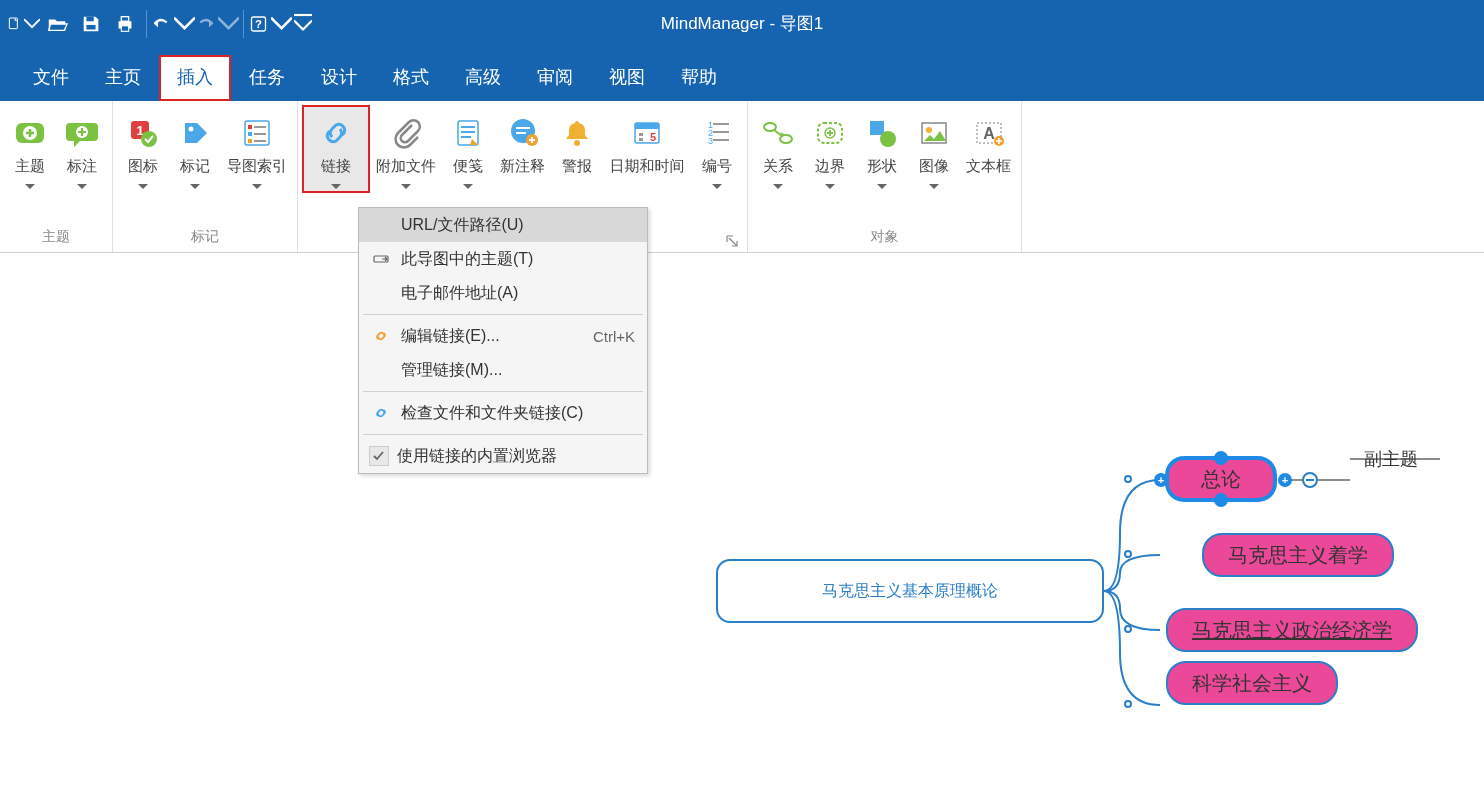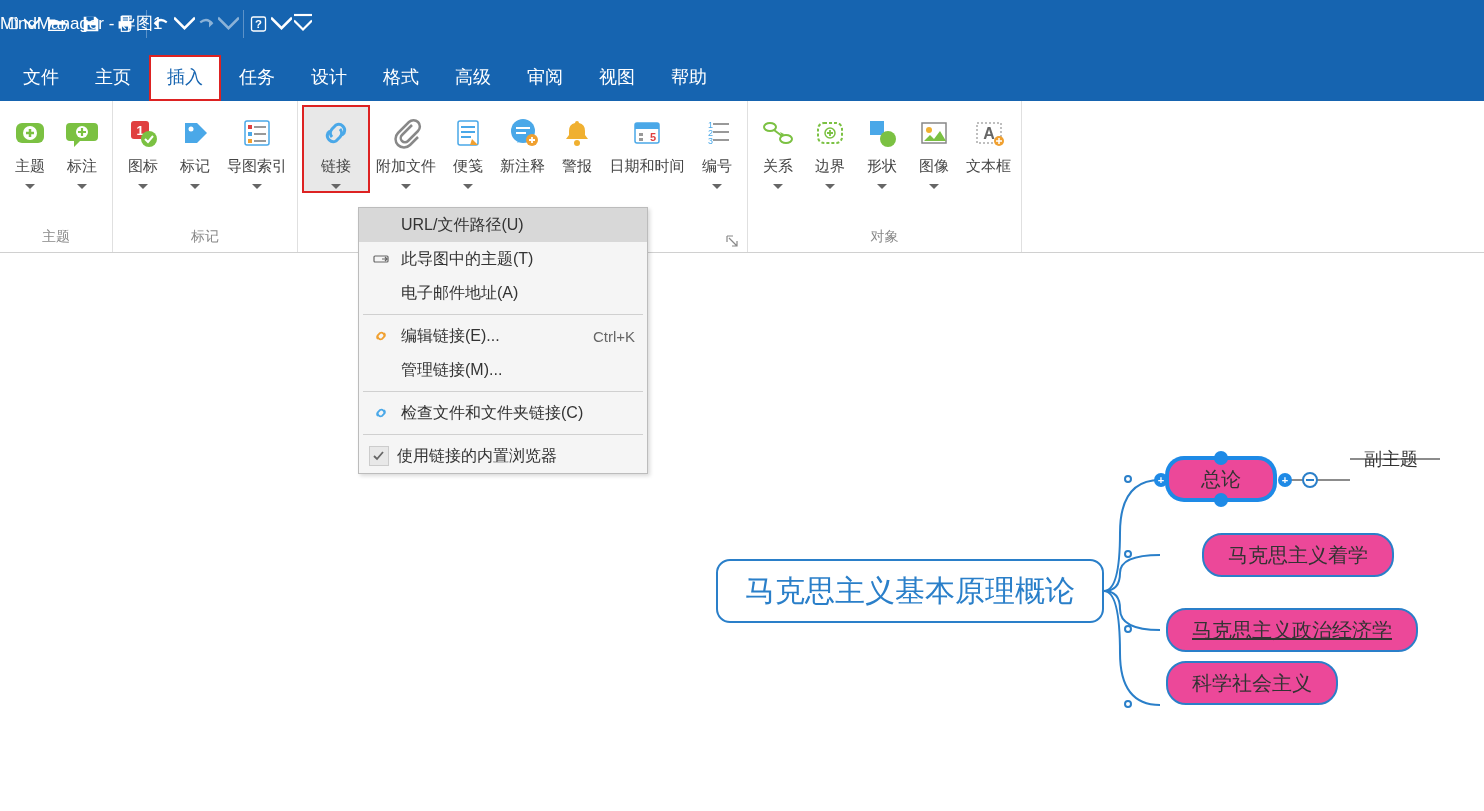--- a/index.html
+++ b/index.html
@@ -3,22 +3,22 @@
 <meta charset="utf-8">
 <style>
   * { box-sizing: border-box; margin: 0; padding: 0; font-family: "Microsoft YaHei", "Segoe UI", sans-serif; }
   body { width: 1484px; height: 811px; background: #fff; overflow: hidden; position: relative; font-size: 14px; }
   .titlebar { height: 47px; background: #1664b0; display: flex; align-items: center; color: #fff; position: relative; }
   .qat { display: flex; align-items: center; height: 100%; padding-left: 6px; }
   .qat-btn { width: 34px; height: 36px; display: flex; align-items: center; justify-content: center; position: relative; }
   .qat-btn svg { width: 22px; height: 22px; }
   .qat-sep { width: 1px; height: 28px; background: rgba(255,255,255,0.3); margin: 0 4px; }
   .dd-caret { width: 8px; height: 8px; margin-left: 2px; }
-  .app-title { position: absolute; left: 0; right: 0; font-size: 17px; color: #fff; pointer-events: none; font-weight: 400; }
-  .menubar { height: 54px; background: #1664b0; display: flex; align-items: flex-end; padding-left: 5px; }
+  .app-title { position: absolute; left: 0; right: 0; text-align: center; font-size: 17px; color: #fff; pointer-events: none; font-weight: 400; }
+  .menubar { height: 54px; background: #1664b0; display: flex; align-items: flex-end; padding-left: 15px; }
   .menu-item { padding: 10px 18px 12px 18px; color: #fff; font-size: 18px; cursor: default; }
   .menu-item.selected { background: #fff; color: #1664b0; outline: 2px solid #d22; outline-offset: -2px; }
   .ribbon { height: 152px; background: #fff; border-bottom: 1px solid #d0d0d0; display: flex; position: relative; }
   .ribbon-group { display: flex; flex-direction: column; align-items: stretch; border-right: 1px solid #e0e0e0; padding: 4px 4px 0 4px; }
   .ribbon-row { display: flex; flex: 1; align-items: flex-start; }
   .ribbon-btn { display: flex; flex-direction: column; align-items: center; justify-content: flex-start; padding: 4px 6px 0 6px; min-width: 52px; position: relative; }
   .ribbon-btn .icon { width: 36px; height: 36px; display: flex; align-items: center; justify-content: center; margin-top: 6px; }
   .ribbon-btn .label { font-size: 15px; color: #444; margin-top: 6px; text-align: center; white-space: pre-line; line-height: 1.2; }
   .ribbon-btn .caret { margin-top: 2px; }
   .ribbon-btn.highlighted { outline: 2px solid #d22; outline-offset: -2px; background: #e8e8e8; }
@@ -26,21 +26,21 @@
   .dialog-launcher { position: absolute; right: 4px; bottom: 4px; width: 14px; height: 14px; }
   .caret svg { width: 10px; height: 6px; }
   .dropdown { position: absolute; left: 358px; top: 207px; width: 290px; background: #f5f5f5; border: 1px solid #bcbcbc; box-shadow: 2px 2px 4px rgba(0,0,0,0.15); z-index: 100; }
   .dd-item { display: flex; align-items: center; height: 34px; padding: 0 12px 0 10px; font-size: 16px; color: #333; position: relative; }
   .dd-item.hover { background: #d8d8d8; }
   .dd-item .dd-icon { width: 24px; display: flex; justify-content: center; margin-right: 8px; }
   .dd-item .dd-text { flex: 1; }
   .dd-item .dd-shortcut { color: #666; font-size: 15px; }
   .dd-sep { height: 1px; background: #d0d0d0; margin: 4px 4px; }
   .canvas { position: absolute; left: 0; top: 253px; right: 0; bottom: 0; background: #fff; }
-  .central { position: absolute; left: 716px; top: 306px; width: 388px; height: 64px; border: 2px solid #2a7fc9; border-radius: 14px; background: #fff; display: flex; align-items: center; justify-content: center; font-size: 30px; color: #2a7fc9; }
+  .central { position: absolute; left: 716px; top: 306px; width: 388px; height: 64px; border: 2px solid #2a7fc9; border-radius: 14px; background: #fff; display: flex; align-items: center; justify-content: center; font-size: 16px; color: #2a7fc9; }
   .branch { position: absolute; border: 2px solid #2a7fc9; border-radius: 20px; background: #ec4899; display: flex; align-items: center; justify-content: center; font-size: 20px; color: #333; padding: 0 24px; height: 44px; }
   .branch.selected { border: 3px solid #1e8ae6; border-radius: 18px; box-shadow: 0 0 0 1px #1e8ae6; }
   .branch.selected::before, .branch.selected::after { content: ""; position: absolute; width: 14px; height: 14px; background: #1e8ae6; border-radius: 50%; color:#fff; display:flex; align-items:center; justify-content:center; font-size:12px; }
   .branch.selected::before { top: -9px; left: 50%; transform: translateX(-50%); }
   .branch.selected::after { bottom: -9px; left: 50%; transform: translateX(-50%); }
   .plus-handle { position:absolute; width:14px; height:14px; border-radius:50%; background:#1e8ae6; color:#fff; font-size:11px; display:flex; align-items:center; justify-content:center; font-weight:bold;}
   .minus-circle { position:absolute; width:16px; height:16px; border:2px solid #2a7fc9; border-radius:50%; background:#fff; display:flex; align-items:center; justify-content:center; }
   .minus-circle::after { content:""; width:8px; height:2px; background:#2a7fc9; }
   .sub-label { position:absolute; font-size:18px; color:#333; }
   svg.links { position:absolute; left:0; top:0; pointer-events:none; }

